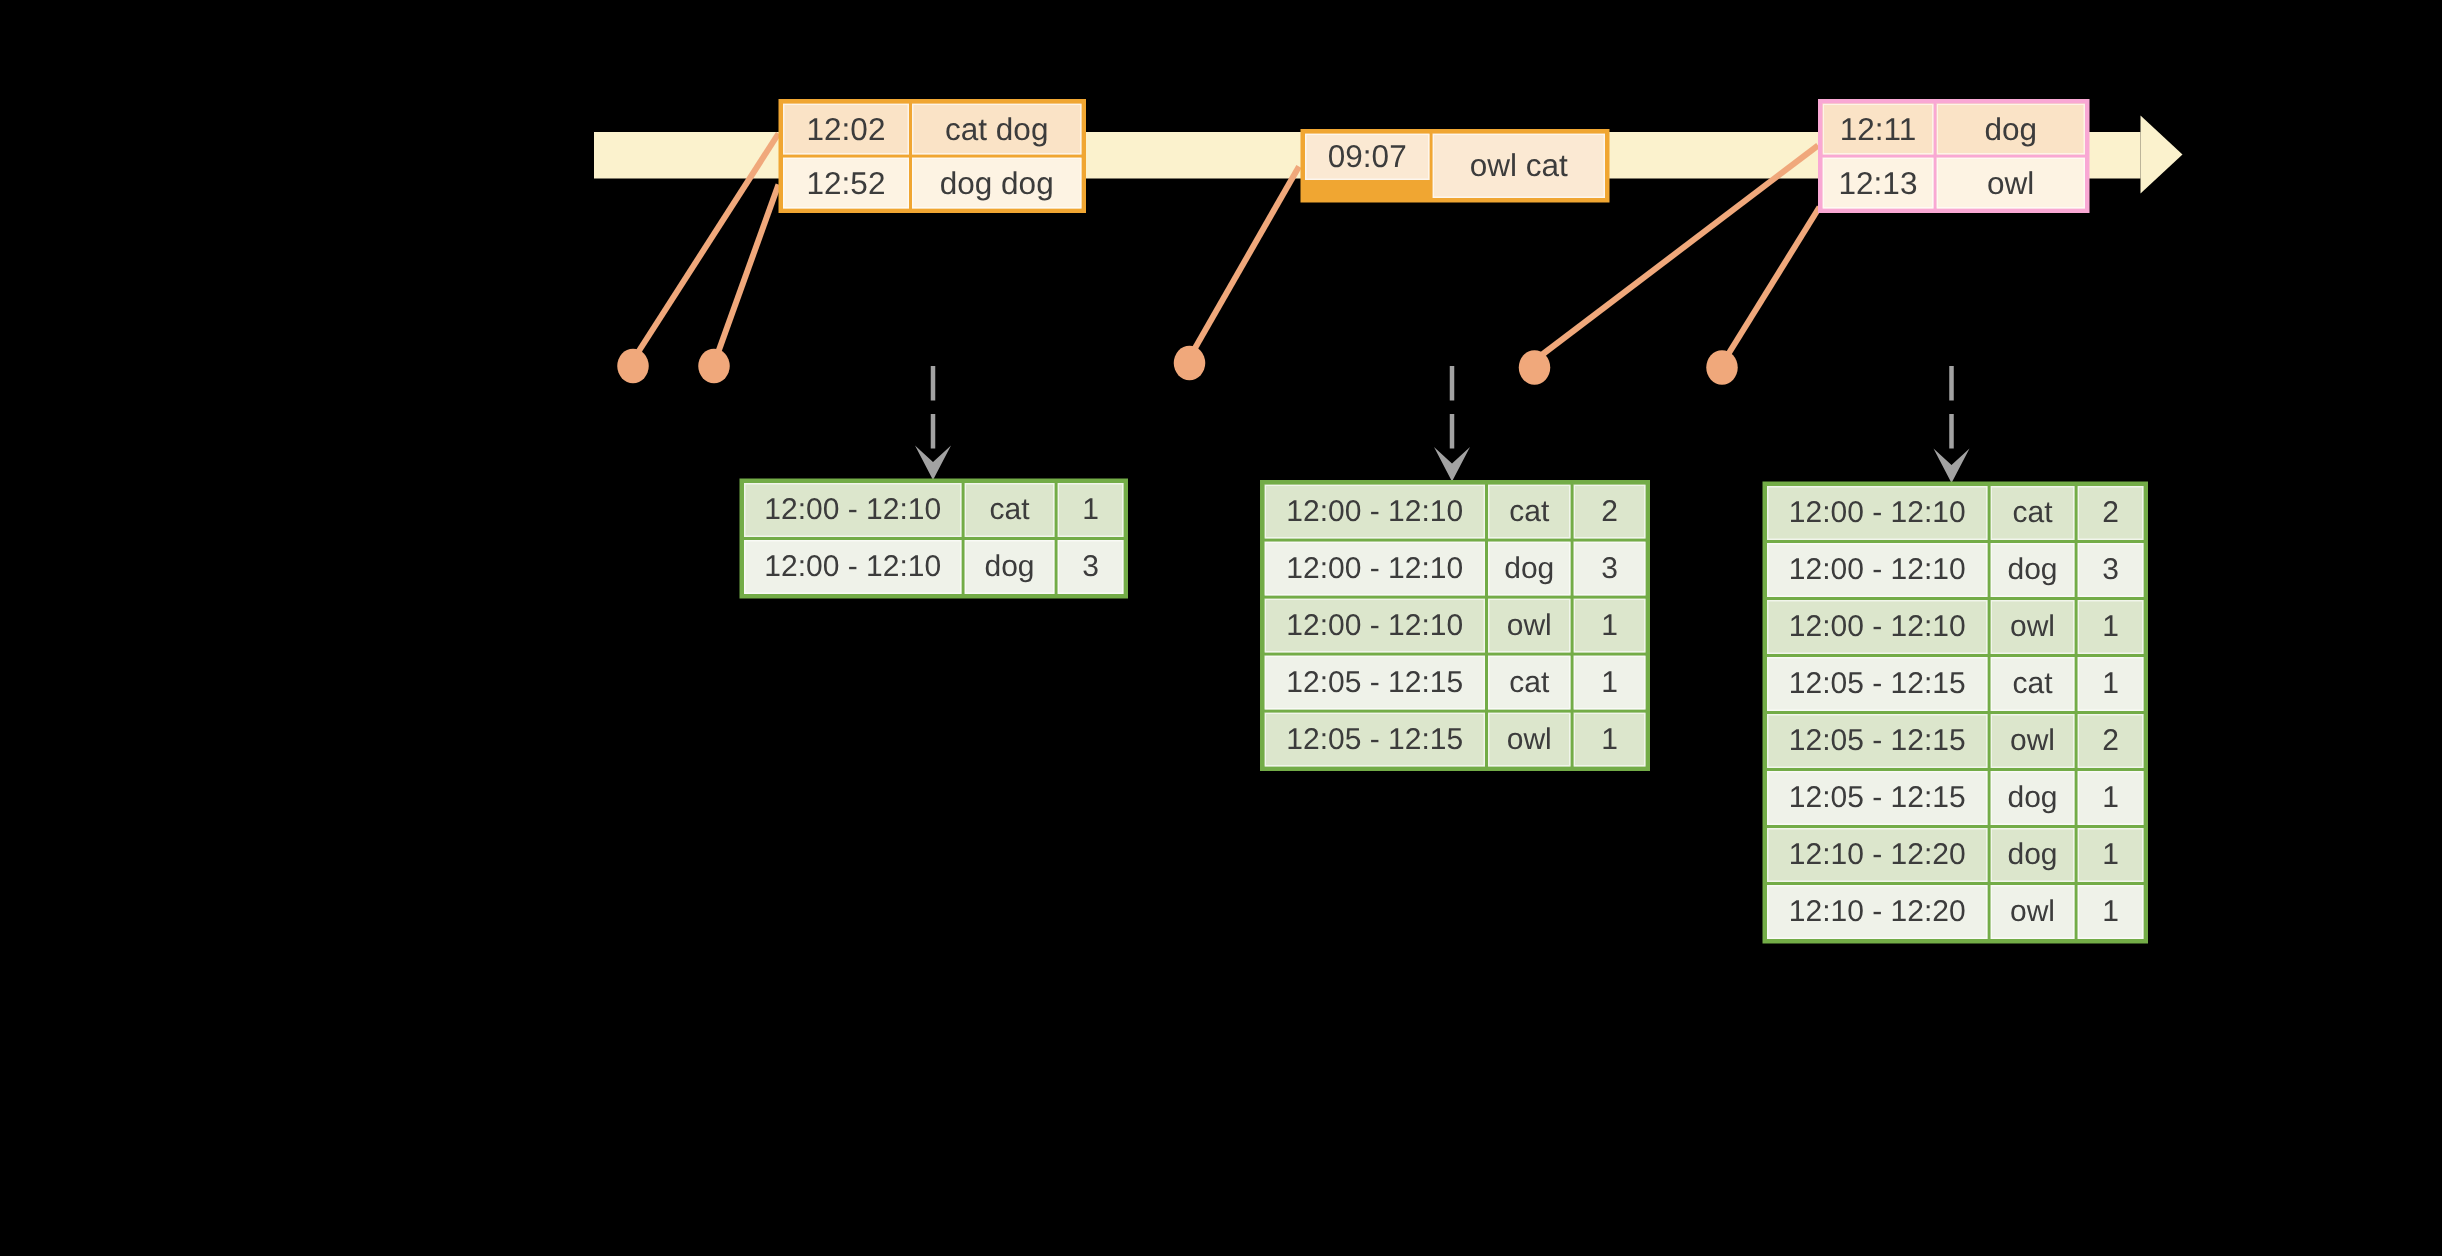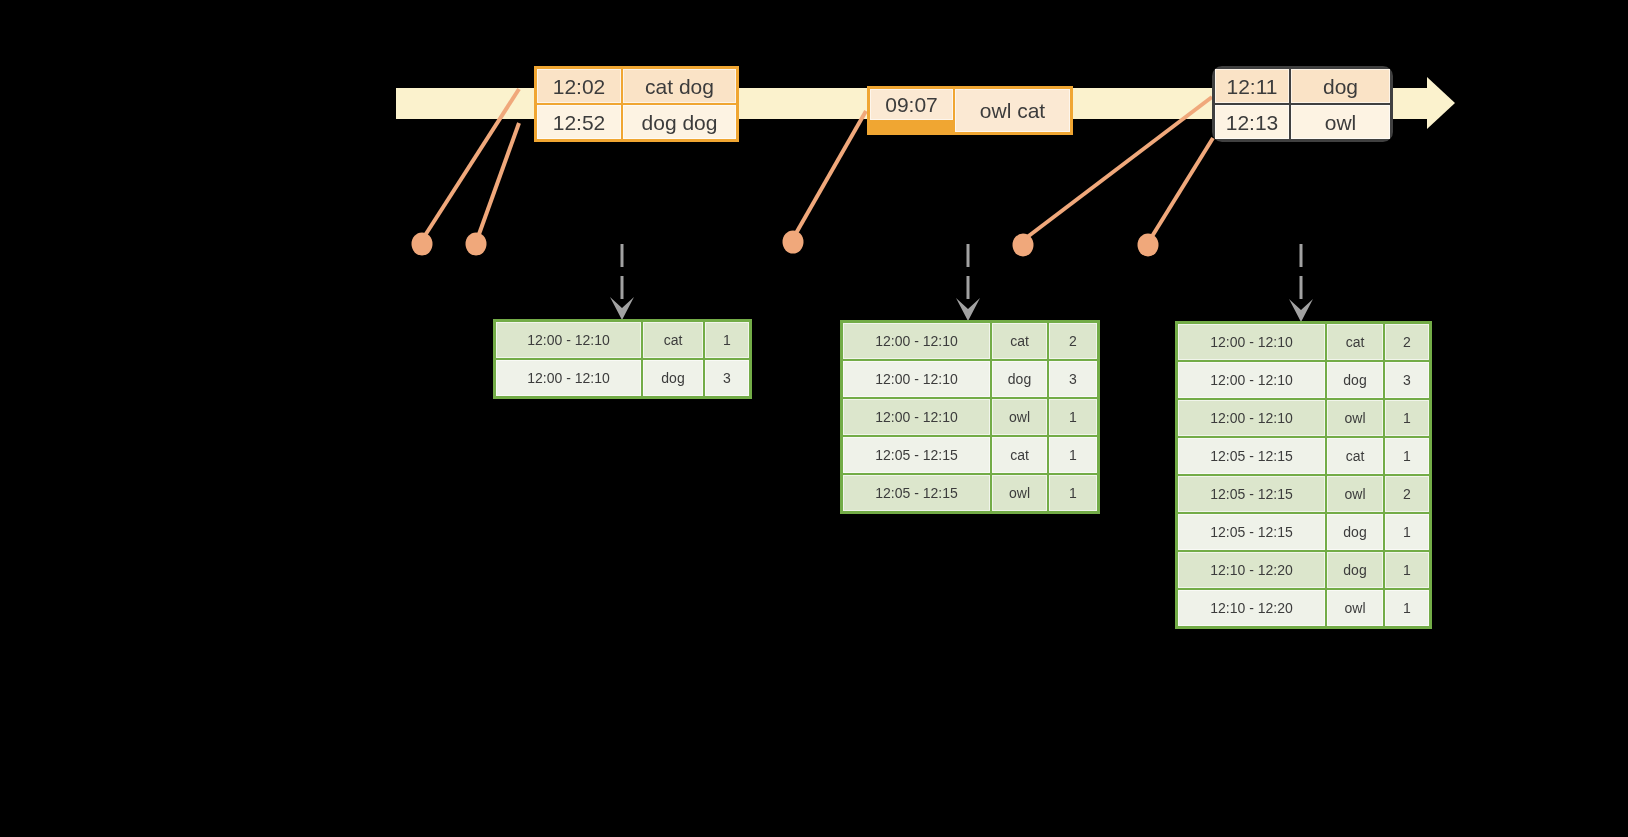--- a/index.html
+++ b/index.html
@@ -31,21 +31,21 @@
   }
   .cell {
     display: flex;
     align-items: center;
     justify-content: center;
     box-shadow: inset 0 0 0 1px rgba(255,255,255,0.6);
     white-space: nowrap;
     line-height: 1;
   }
   .event-cell { font-size: 21px; }
-  .result-cell { font-size: 14px; }
+  .result-cell { font-size: 20px; }
 </style>
 </head>
 <body>
 
 <div id="stage" style="width: 1628px; height: 837px; background: rgb(0, 0, 0);">
   <svg id="gfx" width="1628" height="837" viewBox="0 0 1628 837">
       <rect x="396" y="88" width="1031" height="31" fill="#FBF2CD"></rect>
       <polygon points="1427,77 1455,103 1427,129" fill="#FBF2CD"></polygon>
       <line x1="519" y1="89" x2="424" y2="237" stroke="#F0A87B" stroke-width="4"></line>
       <line x1="519" y1="123" x2="478" y2="237" stroke="#F0A87B" stroke-width="4"></line>
@@ -57,31 +57,31 @@
       <ellipse cx="793" cy="242" rx="10.5" ry="11.5" fill="#F0A87B"></ellipse>
       <ellipse cx="1023" cy="245" rx="10.5" ry="11.5" fill="#F0A87B"></ellipse>
       <ellipse cx="1148" cy="245" rx="10.5" ry="11.5" fill="#F0A87B"></ellipse>
       <line x1="622" y1="244" x2="622" y2="304" stroke="#A2A2A2" stroke-width="3" stroke-dasharray="23 9"></line>
       <polygon points="610,297 622,320 634,297 622,308" fill="#A2A2A2"></polygon>
       <line x1="968" y1="244" x2="968" y2="305" stroke="#A2A2A2" stroke-width="3" stroke-dasharray="23 9"></line>
       <polygon points="956,298 968,321 980,298 968,309" fill="#A2A2A2"></polygon>
       <line x1="1301" y1="244" x2="1301" y2="306" stroke="#A2A2A2" stroke-width="3" stroke-dasharray="23 9"></line>
       <polygon points="1289,299 1301,322 1313,299 1301,310" fill="#A2A2A2"></polygon>
     </svg>
-<div class="data-table" style="left: 534px; top: 66px; background: rgb(240, 166, 50); grid-template-columns: 84px 113px;">
+<div class="data-table" style="left: 519px; top: 66px; background: rgb(240, 166, 50); grid-template-columns: 84px 113px;">
       <div class="cell event-cell" style="height: 34px; background: rgb(250, 227, 198); color: rgb(60, 60, 60);">12:02</div>
       <div class="cell event-cell" style="height: 34px; background: rgb(250, 227, 198); color: rgb(60, 60, 60);">cat dog</div>
       <div class="cell event-cell" style="height: 34px; background: rgb(253, 243, 227); color: rgb(60, 60, 60);">12:52</div>
       <div class="cell event-cell" style="height: 34px; background: rgb(253, 243, 227); color: rgb(60, 60, 60);">dog dog</div>
     </div>
     <div class="data-table" style="left: 867px; top: 86px; background: rgb(240, 166, 50); grid-template-columns: 83px 115px;">
       <div class="cell event-cell" style="height: 31px; background: rgb(251, 233, 211); color: rgb(60, 60, 60);">09:07</div>
       <div class="cell event-cell" style="height: 43px; background: rgb(251, 233, 211); color: rgb(60, 60, 60);">owl cat</div>
     </div>
-    <div class="data-table" style="left: 1212px; top: 66px; background: #404040; grid-template-columns: 74px 99px; border-radius: 10px;">
+    <div class="data-table" style="left: 1212px; top: 66px; background: #f9a8d4; grid-template-columns: 74px 99px;">
       <div class="cell event-cell" style="height: 34px; background: rgb(250, 227, 198); color: rgb(60, 60, 60);">12:11</div>
       <div class="cell event-cell" style="height: 34px; background: rgb(250, 227, 198); color: rgb(60, 60, 60);">dog</div>
       <div class="cell event-cell" style="height: 34px; background: rgb(253, 243, 227); color: rgb(60, 60, 60);">12:13</div>
       <div class="cell event-cell" style="height: 34px; background: rgb(253, 243, 227); color: rgb(60, 60, 60);">owl</div>
     </div>
     <div class="data-table" style="left: 493px; top: 319px; background: rgb(115, 172, 71); grid-template-columns: 145px 60px 44px;">
       <div class="cell result-cell" style="height: 36px; background: rgb(220, 230, 204); color: rgb(60, 60, 60);">12:00 - 12:10</div>
       <div class="cell result-cell" style="height: 36px; background: rgb(220, 230, 204); color: rgb(60, 60, 60);">cat</div>
       <div class="cell result-cell" style="height: 36px; background: rgb(220, 230, 204); color: rgb(60, 60, 60);">1</div>
       <div class="cell result-cell" style="height: 36px; background: rgb(239, 242, 233); color: rgb(60, 60, 60);">12:00 - 12:10</div>

